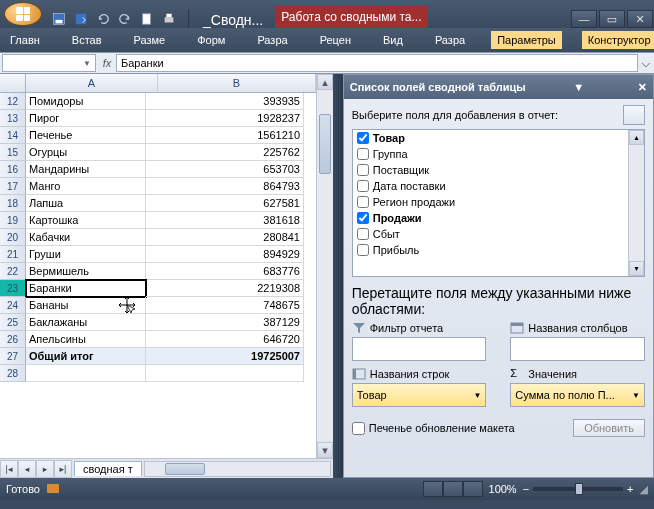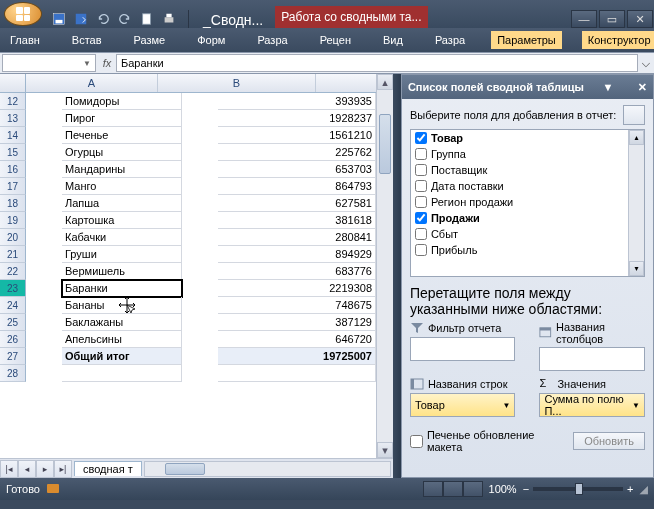--- a/index.html
+++ b/index.html
@@ -26,21 +26,21 @@
 .fxval{flex:1;height:18px;background:#fff;border:1px solid #a5acb9;padding:0 4px;display:flex;align-items:center;}
 .fxexp{width:16px;text-align:center;color:#555;}
 .workarea{display:flex;height:404px;}
 .sheet{flex:1;background:#fff;display:flex;flex-direction:column;position:relative;}
 .colhdr{display:flex;height:19px;background:linear-gradient(#f5f7fb,#dfe4ee);border-bottom:1px solid #9eb6ce;}
 .rowh{width:26px;border-right:1px solid #9eb6ce;background:linear-gradient(#f5f7fb,#dfe4ee);}
 .ch{border-right:1px solid #c3cddb;text-align:center;line-height:19px;color:#2a4a7a;}
 .chA{width:132px;}
 .chB{width:158px;}
 .gridrows{flex:1;overflow:hidden;}
-.row{display:flex;height:17px;gap:36px;}
+.row{display:flex;height:17px;}
 .row .rh{width:26px;background:linear-gradient(90deg,#f0f3f9,#dbe2ee);border-right:1px solid #9eb6ce;border-bottom:1px solid #c3cddb;text-align:center;line-height:17px;color:#2a4a7a;font-size:10px;}
 .row .rh.sel{background:#14b8a6;}
 .cell{border-right:1px solid #d4d8e0;border-bottom:1px solid #d4d8e0;padding:0 3px;line-height:17px;overflow:hidden;white-space:nowrap;}
 .cA{width:120px;}
 .cB{width:158px;text-align:right;}
 .row.total .cell{background:#e8eef8;font-weight:bold;}
 .row.sel .cA{outline:2px solid #000;outline-offset:-1px;}
 .vsb{width:17px;background:#e6e9ef;border-left:1px solid #bcc4d2;position:relative;}
 .vsb .thumb{position:absolute;left:2px;right:2px;top:40px;height:60px;background:linear-gradient(#d5dfeb,#bac9dd);border:1px solid #8fa4bf;border-radius:2px;}
 .vsb .arr{height:16px;background:linear-gradient(#e8ecf3,#d0d7e2);border:1px solid #bcc4d2;text-align:center;line-height:14px;color:#556;}

